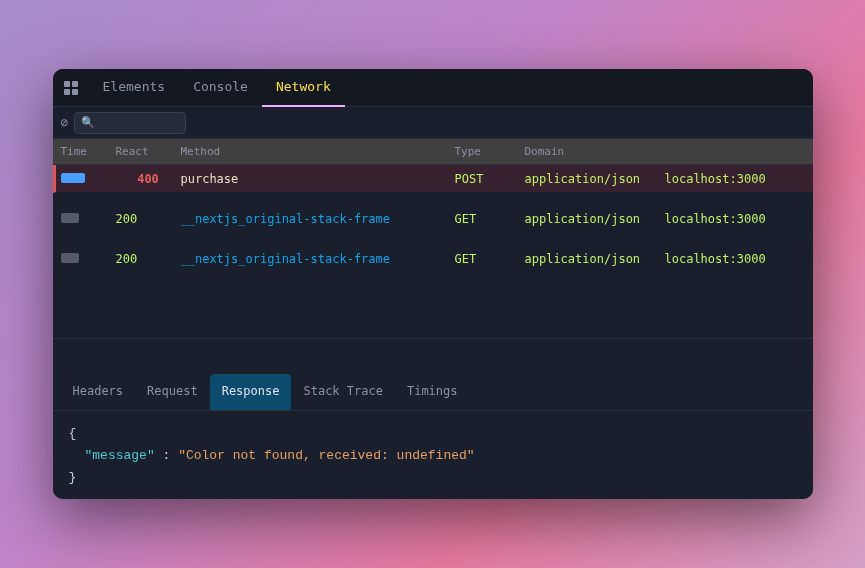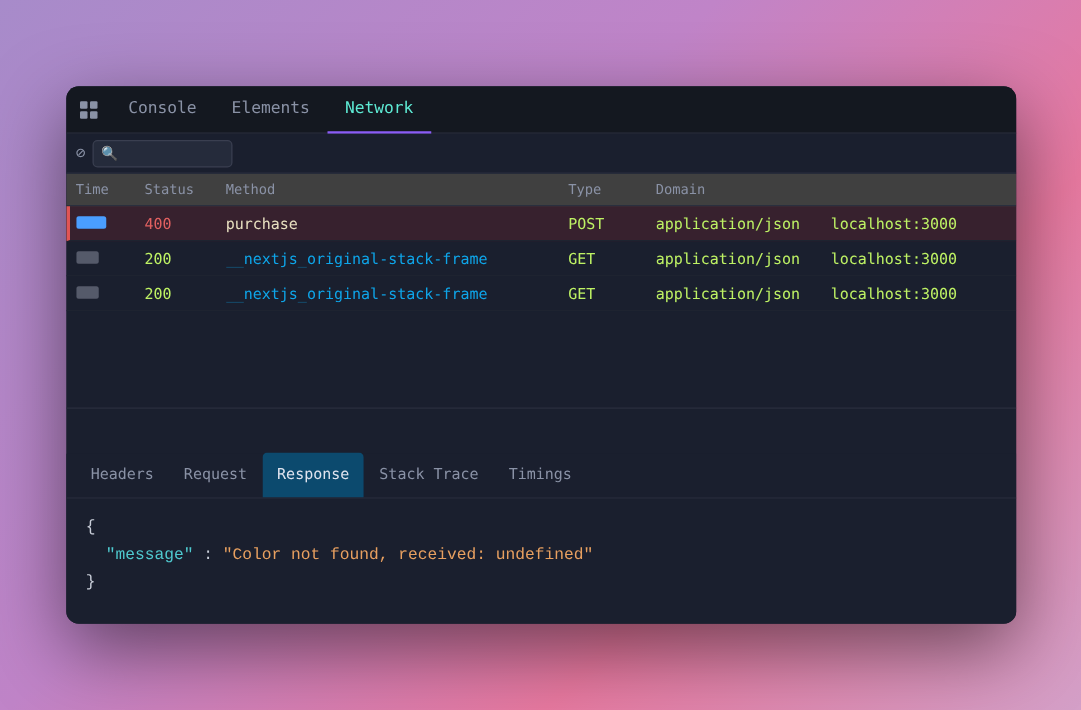--- a/index.html
+++ b/index.html
@@ -52,22 +52,22 @@
       display: flex;
       align-items: center;
       font-size: 13px;
       color: #8a92a6;
       cursor: pointer;
       border-bottom: 2px solid transparent;
       white-space: nowrap;
     }
 
     .tab.active {
-      color: #5eead4;
-      border-bottom: 2px solid #8b5cf6;
+      color: #fde047;
+      border-bottom: 2px solid #f0abfc;
     }
 
     
     .filter-bar {
       display: flex;
       align-items: center;
       background: #1a1f2e;
       border-bottom: 1px solid #2a2f3e;
       padding: 4px 8px;
       height: 32px;
@@ -137,33 +137,35 @@
     }
 
     .table-row.error {
       background: rgba(220, 50, 50, 0.15);
       border-left: 3px solid #e05555;
       padding-left: 5px;
     }
 
     .table-row.normal {
       background: transparent;
+      margin-top: 12px;
     }
 
     .table-cell {
       font-size: 12px;
       color: #bef264;
       white-space: nowrap;
       overflow: hidden;
       text-overflow: ellipsis;
     }
 
     .table-cell.status-error {
       color: #e06060;
-      font-weight: 400;
+      font-weight: 700;
+      text-align: center;
     }
 
     .table-cell.name-cell {
       color: #0ea5e9;
     }
 
     .table-cell.name-error {
       color: #e8e0c0;
       font-weight: 500;
     }
@@ -268,37 +270,37 @@
 
   <div class="tab-bar">
     <div class="tab-bar-icon">
       <svg width="16" height="16" viewBox="0 0 16 16" fill="none">
         <rect x="1" y="1" width="6" height="6" rx="1" fill="#8a92a6"></rect>
         <rect x="9" y="1" width="6" height="6" rx="1" fill="#8a92a6"></rect>
         <rect x="1" y="9" width="6" height="6" rx="1" fill="#8a92a6"></rect>
         <rect x="9" y="9" width="6" height="6" rx="1" fill="#8a92a6"></rect>
       </svg>
     </div>
+    <div class="tab">Elements</div>
     <div class="tab">Console</div>
-    <div class="tab">Elements</div>
     <div class="tab active">Network</div>
   </div>
 
   <div class="filter-bar">
     <span class="filter-icon">⊘</span>
     <div class="search-input">
       <span>🔍</span>
       <input type="text" style="">
     </div>
   </div>
 
   <div class="network-table">
     <div class="table-header">
       <div class="table-header-cell">Time</div>
-      <div class="table-header-cell">Status</div>
+      <div class="table-header-cell">React</div>
       <div class="table-header-cell">Method</div>
       <div class="table-header-cell">Type</div>
       <div class="table-header-cell">Domain</div>
     </div>
 
     <div class="table-row error">
       <div class="table-cell">
         <span class="time-bar"></span>
       </div>
       <div class="table-cell status-error">400</div>

